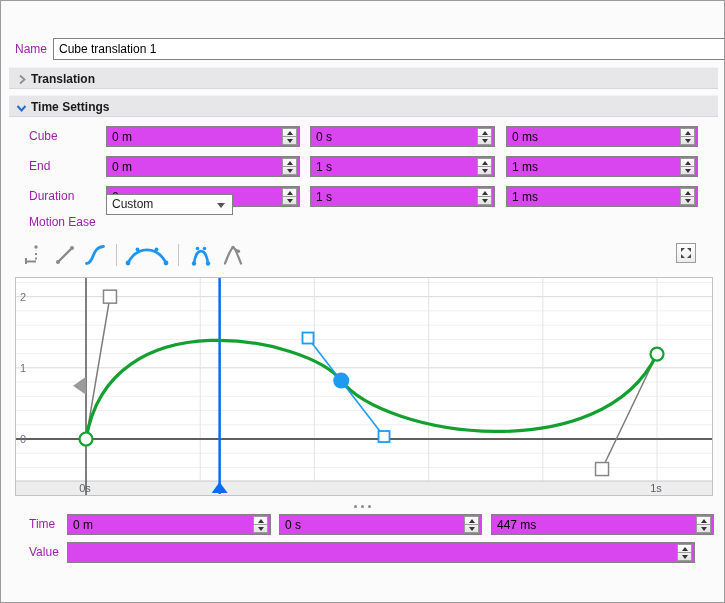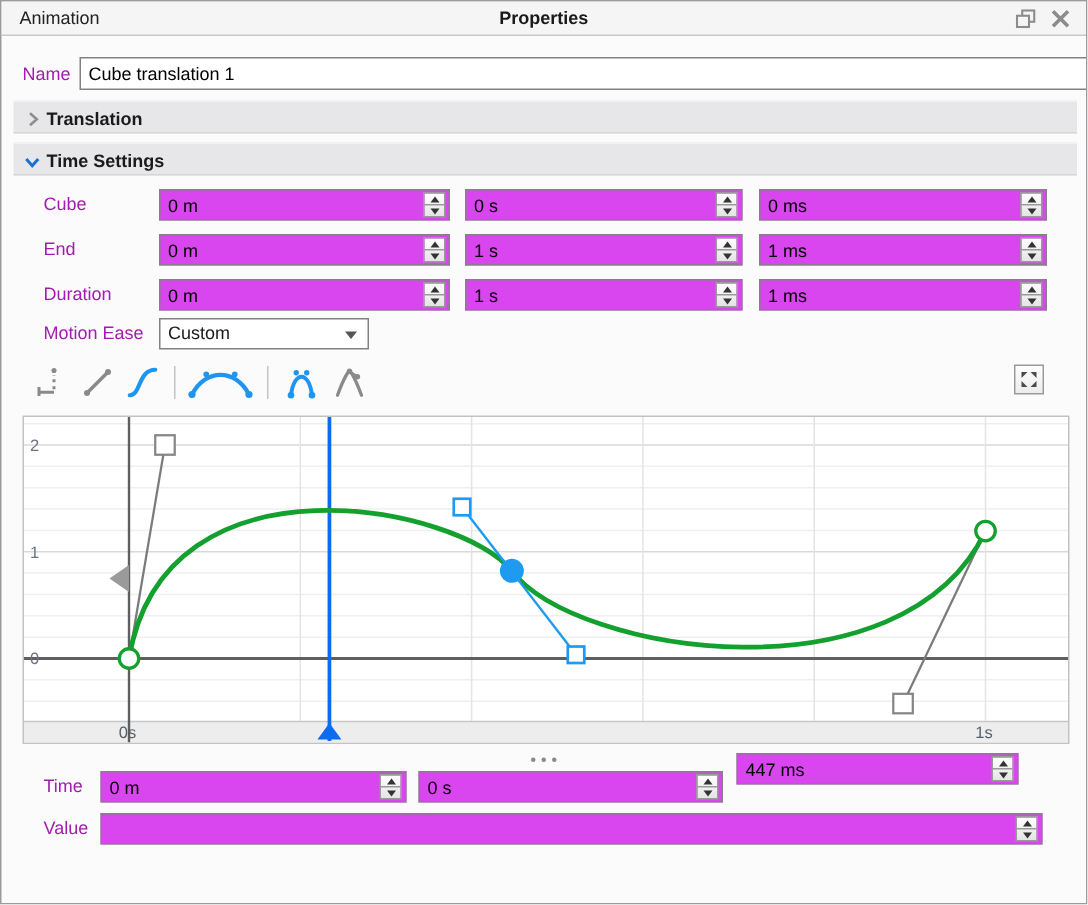--- a/index.html
+++ b/index.html
@@ -54,35 +54,20 @@
   
   .dots{position:absolute;left:0;right:0;top:501px;height:8px;display:flex;
         align-items:center;justify-content:center;gap:4px;cursor:row-resize;}
   .dots i{width:3px;height:3px;background:#8a8a8a;border-radius:50%;}
 </style>
 </head>
 <body>
 
 <div class="panel">
 
-  <div class="titlebar">
-    <span class="t-left">Animation</span>
-    <span class="t-center">Properties</span>
-    <span class="t-ico t-restore">
-      <svg width="14" height="13">
-          <rect x="4.5" y="1" width="8" height="7.5" fill="none" stroke="#8c8c8c" stroke-width="1.4"></rect>
-          <rect x="1" y="4.5" width="8" height="7.5" fill="#f5f5f5" stroke="#8c8c8c" stroke-width="1.4"></rect>
-        </svg>
-    </span>
-    <span class="t-ico t-close">
-      <svg width="14" height="13">
-          <path d="M2 1.5 L12 11.5 M12 1.5 L2 11.5" stroke="#8c8c8c" stroke-width="2.4"></path>
-        </svg>
-    </span>
-  </div>
 
   <span class="lbl" style="left:14px;top:38px">Name</span>
   <div class="tfield" style="left:52px;top:37px;width:703px">
     <input value="Cube translation 1" style="">
   </div>
 
   <div class="sect" style="top:94px">
     <svg width="11" height="11" style="top:8px;left:7px">
         <path d="M1.5 2 L5.5 6.5 L9.5 2" fill="none" stroke="#1d6fd1" stroke-width="2"></path>
       </svg>
@@ -194,21 +179,21 @@
         <div class="sb up">
           <i class="tu"></i>
         </div>
         <div class="sb dn">
           <i class="td"></i>
         </div>
       </div>
   </div>
 
   <span class="lbl" style="left:28px;top:211px">Motion Ease</span>
-  <div class="combo" style="left:105px;top:211px;width:140px">
+  <div class="combo" style="left:105px;top:193px;width:127px">
     <span>Custom</span>
     <span class="arrow"></span>
   </div>
 
   <div class="toolbar">
     <span class="tbico">
       <svg width="24" height="24">
           <path d="M3 15 V21 M3 18.5 H13" stroke="#8a8a8a" stroke-width="2" fill="none"></path>
           <path d="M13 16.5 V7" stroke="#8a8a8a" stroke-width="2" stroke-dasharray="2 2.6" fill="none"></path>
           <circle cx="13" cy="4" r="1.7" fill="#8a8a8a"></circle>
@@ -332,21 +317,21 @@
     <input value="0 s" style="">
     <div class="sbtns">
         <div class="sb up">
           <i class="tu"></i>
         </div>
         <div class="sb dn">
           <i class="td"></i>
         </div>
       </div>
   </div>
-  <div class="spin" style="left:490px;top:501px;width:188px">
+  <div class="spin" style="left:490px;top:513px;width:223px">
     <input value="447 ms" style="">
     <div class="sbtns">
         <div class="sb up">
           <i class="tu"></i>
         </div>
         <div class="sb dn">
           <i class="td"></i>
         </div>
       </div>
   </div>

